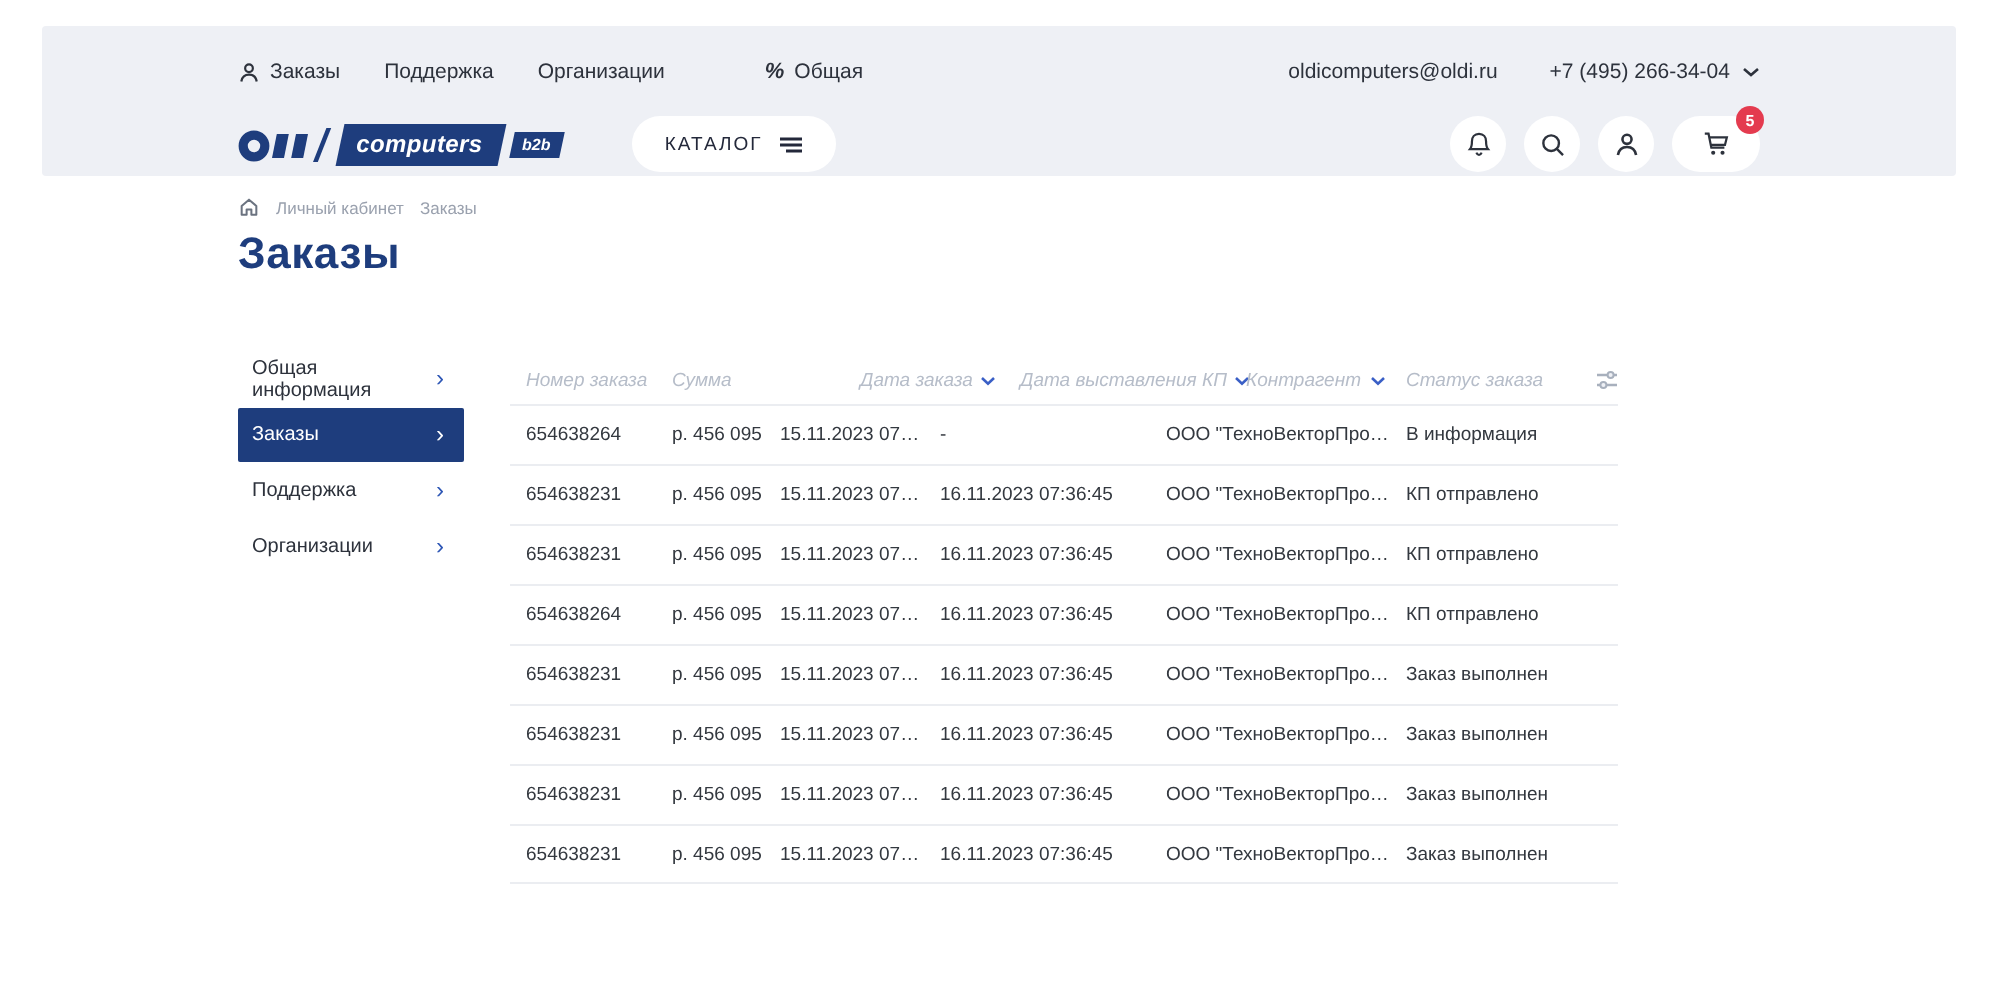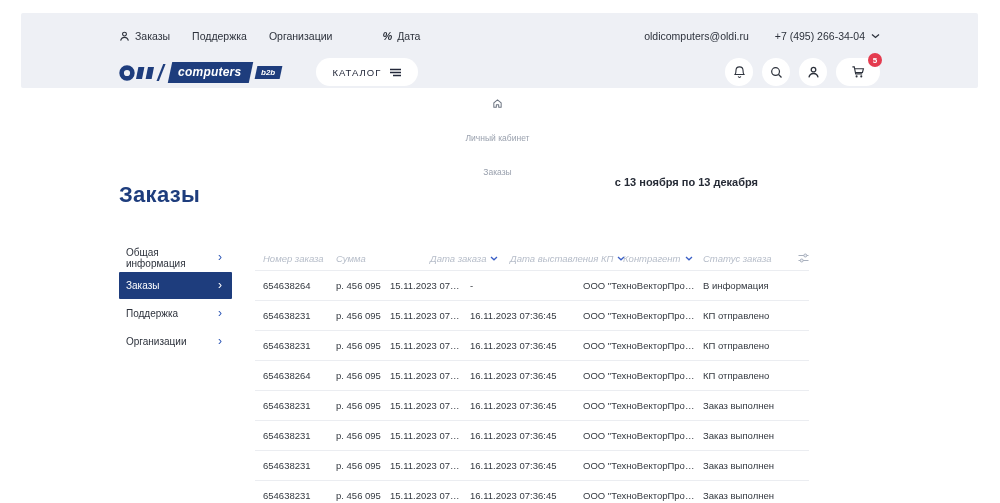--- a/index.html
+++ b/index.html
@@ -39,21 +39,21 @@
   .actions { margin-left:auto; display:flex; align-items:center; gap:9px; }
   .icon-circle { width:28px; height:28px; border-radius:50%; background:#ffffff;
                  display:flex; align-items:center; justify-content:center; cursor:pointer; border:none; }
   .cart-pill { position:relative; width:44px; height:28px; border-radius:15px; background:#ffffff;
                display:flex; align-items:center; justify-content:center; cursor:pointer; border:none; }
   .cart-badge { position:absolute; top:-5px; right:-2px; min-width:14px; height:14px;
                 border-radius:50%; background:#e43b4f; color:#fff; font-size:8px; font-weight:700;
                 display:flex; align-items:center; justify-content:center; }
 
   
-  .crumb-row { display:flex; align-items:center; gap:24px; padding-left:119px; margin-top:10px;flex-direction:column; }
+  .crumb-row { display:flex; align-items:center; gap:8px; padding-left:119px; margin-top:10px; }
   .crumb { font-size:8.5px; color:#9aa1ae; cursor:pointer; }
   .crumb.current { cursor:default; }
   .title-row { display:flex; justify-content:space-between; align-items:flex-start;
                padding:0 118px 0 119px; margin-top:5px; }
   .page-title { font-size:22px; font-weight:700; color:#1e3d7d; letter-spacing:.3px; }
   .promo { text-align:right; margin-top:-6px; }
   .promo-dates { font-size:11px; font-weight:700; color:#262b36; }
   .promo-line { font-size:10.5px; color:#262b36; margin-top:5px; }
   .promo-link { text-decoration:underline; cursor:pointer; color:#262b36; }
 
@@ -100,21 +100,21 @@
           <span>Заказы</span>
         </div>
         <div class="nav-item">
           <span>Поддержка</span>
         </div>
         <div class="nav-item">
           <span>Организации</span>
         </div>
         <div class="nav-item promo-gap">
           <span class="pct">%</span>
-          <span>Дата</span>
+          <span>Общая</span>
         </div>
       </div>
       <div class="topnav-right">
         <span class="email">oldicomputers@oldi.ru</span>
         <span class="phone">
           <span>+7 (495) 266-34-04</span>
           <span>
             <svg width="9" height="6" viewBox="0 0 9 6">
                 <path d="M1 1.5 L4.5 4.5 L8 1.5" fill="none" stroke="#2d323c" stroke-width="1.3"></path>
               </svg>
@@ -190,21 +190,20 @@
             <path d="M2 5.4 L6 2 L10 5.4 L10 10.2 L7.3 10.2 L7.3 7.4 L4.7 7.4 L4.7 10.2 L2 10.2 Z" fill="none" stroke="#6b7380" stroke-width="1.1" stroke-linejoin="round"></path>
           </svg>
       </span>
       <span class="crumb">Личный кабинет</span>
       <span class="crumb current">Заказы</span>
     </div>
 
     <div class="title-row">
       <h1 class="page-title">Заказы</h1>
       <div class="promo">
-        <div class="promo-dates">с 13 ноября по 13 декабря</div>
       </div>
     </div>
 
     <div class="main">
       <aside class="sidebar">
   <div class="sb-item">
     <span class="sb-label">Общая информация</span>
     <span class="sb-arrow">›</span>
   </div>
 

